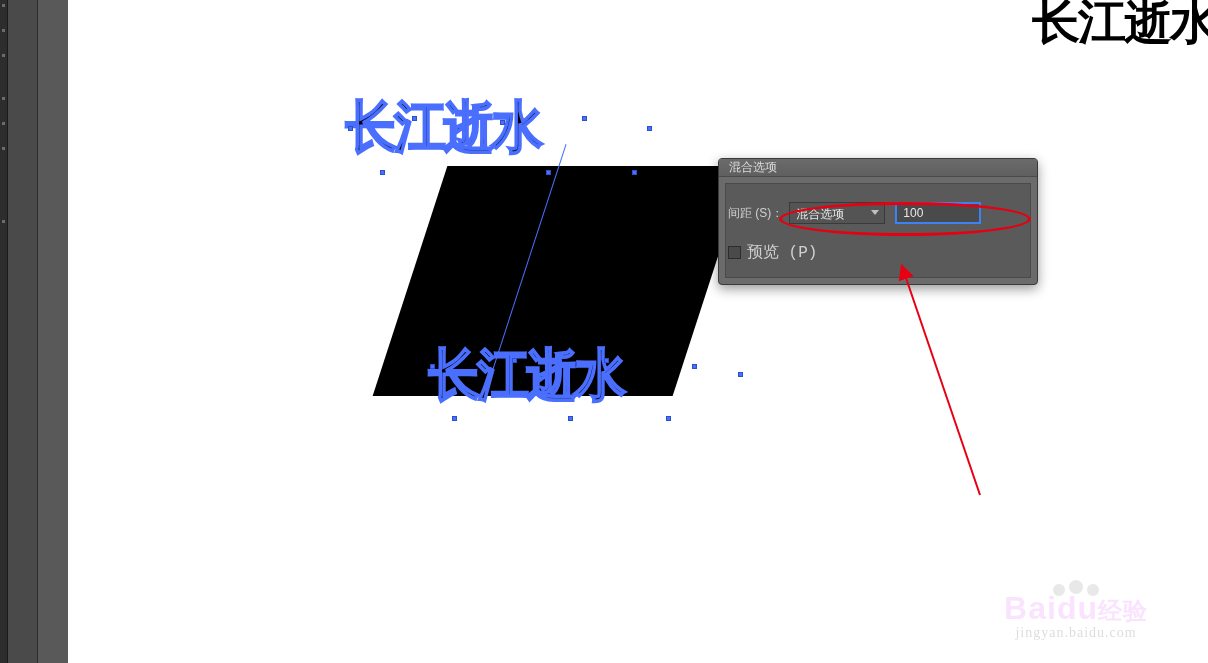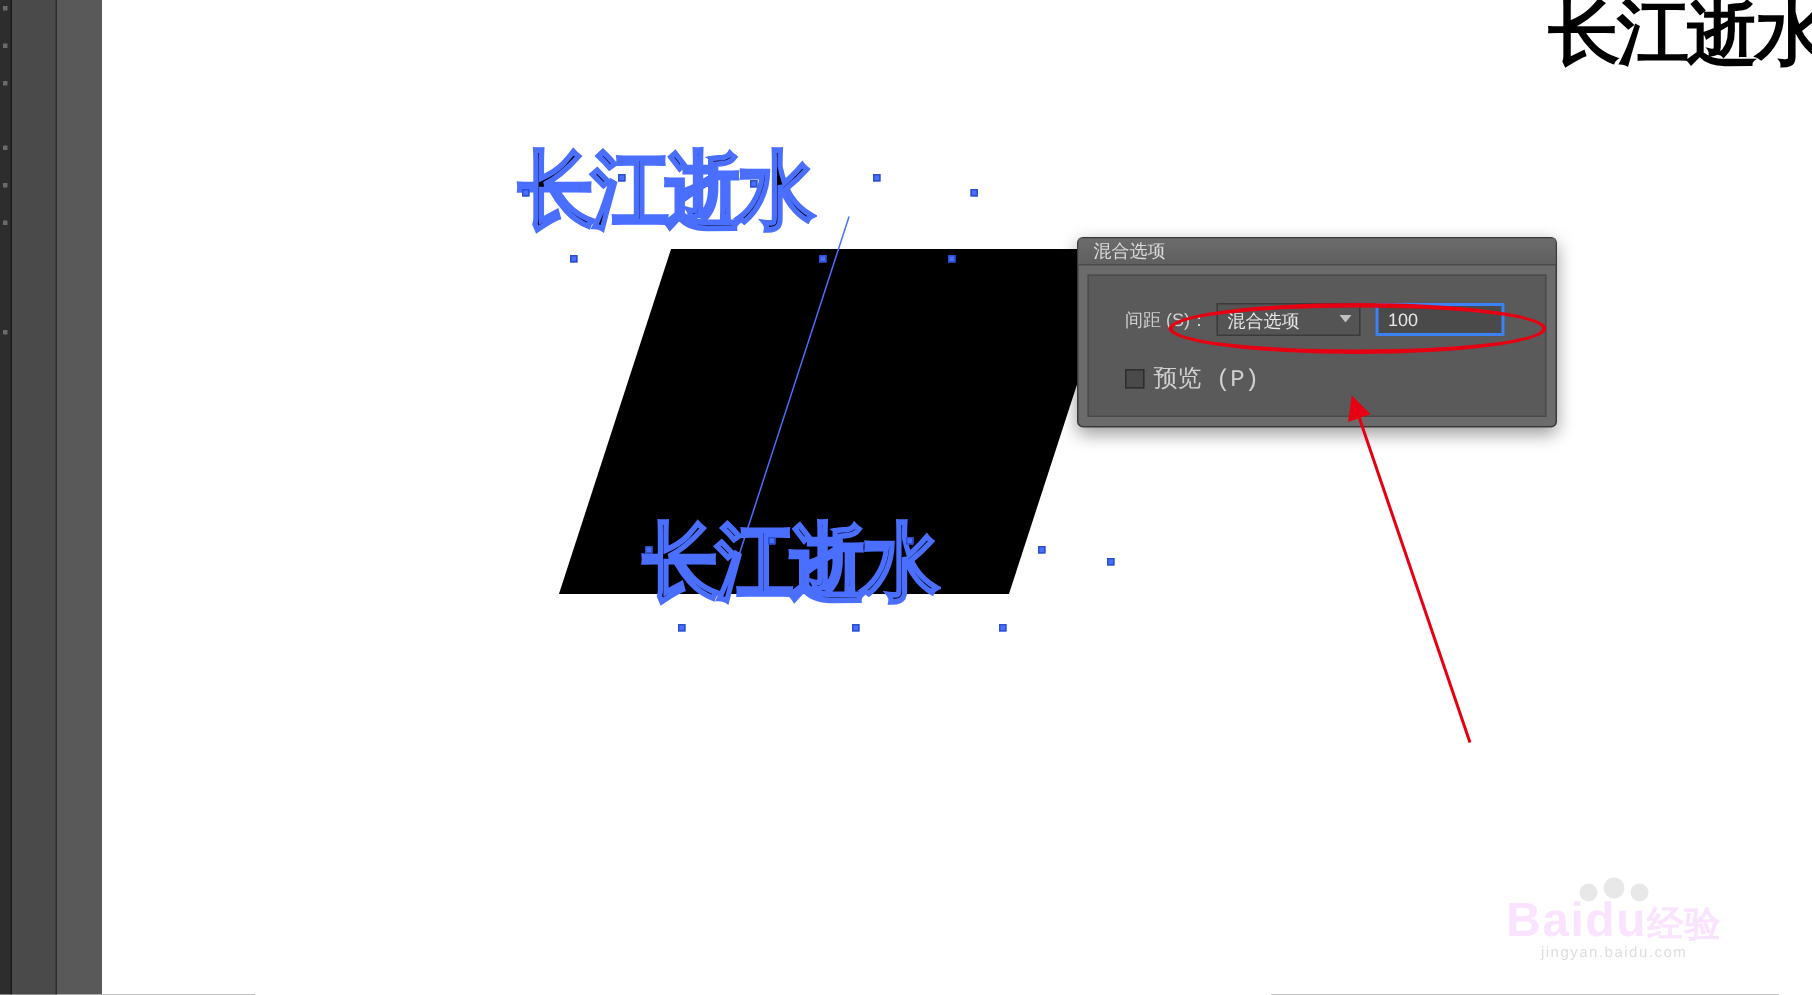--- a/index.html
+++ b/index.html
@@ -106,21 +106,21 @@
     .dialog-title {
       padding: 0 10px;
       color: #dcdcdc;
       font-size: 12px;
       background: linear-gradient(to bottom, #6b6b6b, #5f5f5f);
       border-bottom: 1px solid #4a4a4a;
     }
     .dialog-body {
       margin: 6px;
       background: #5a5a5a;
-      padding: 18px 12px 14px 24px;
+      padding: 18px 12px 14px 2px;
       border: 1px solid #4a4a4a;
     }
     .row { display: flex; align-items: center; margin-bottom: 18px; }
     .row-label { color: #d0d0d0; font-size: 12px; margin-right: 6px; white-space: nowrap; }
     .dropdown {
       background: #545454;
       border: 1px solid #3a3a3a;
       color: #e8e8e8;
       font-size: 12px;
       padding: 3px 20px 3px 6px;
@@ -210,21 +210,21 @@
     .wm-paw {
       display: flex;
       justify-content: center;
       gap: 4px;
       margin-bottom: -6px;
     }
     .wm-paw span { width: 12px; height: 12px; background: #bbb; border-radius: 50%; display: inline-block; }
     .wm-paw span:nth-child(2) { width: 14px; height: 14px; margin-top: -4px; }
     .wm-main { font-size: 32px; font-weight: bold; color: #f0abfc; letter-spacing: 1px; }
     .wm-exp { font-size: 24px; font-weight: bold; }
-    .wm-sub { font-size: 10px; color: #999; margin-top: -2px; letter-spacing: 1px; }
+    .wm-sub { font-size: 14px; color: #999; margin-top: -2px; letter-spacing: 1px; font-family: Liberation Serif, serif; }
   </style>
 </head>
 <body>
 
 <div class="left-panel-edge">
   <div class="edge-marks" style="top:4px;">
     <div class="edge-mark"></div>
       <div class="edge-mark"></div>
       <div class="edge-mark"></div>
     <div class="edge-mark" style="margin-top:40px;"></div>

